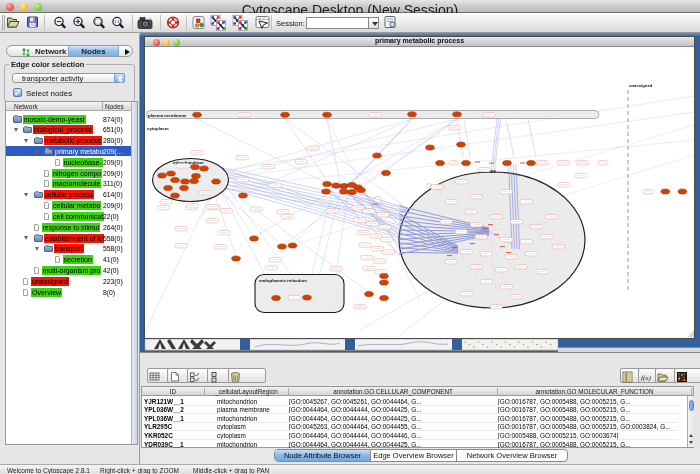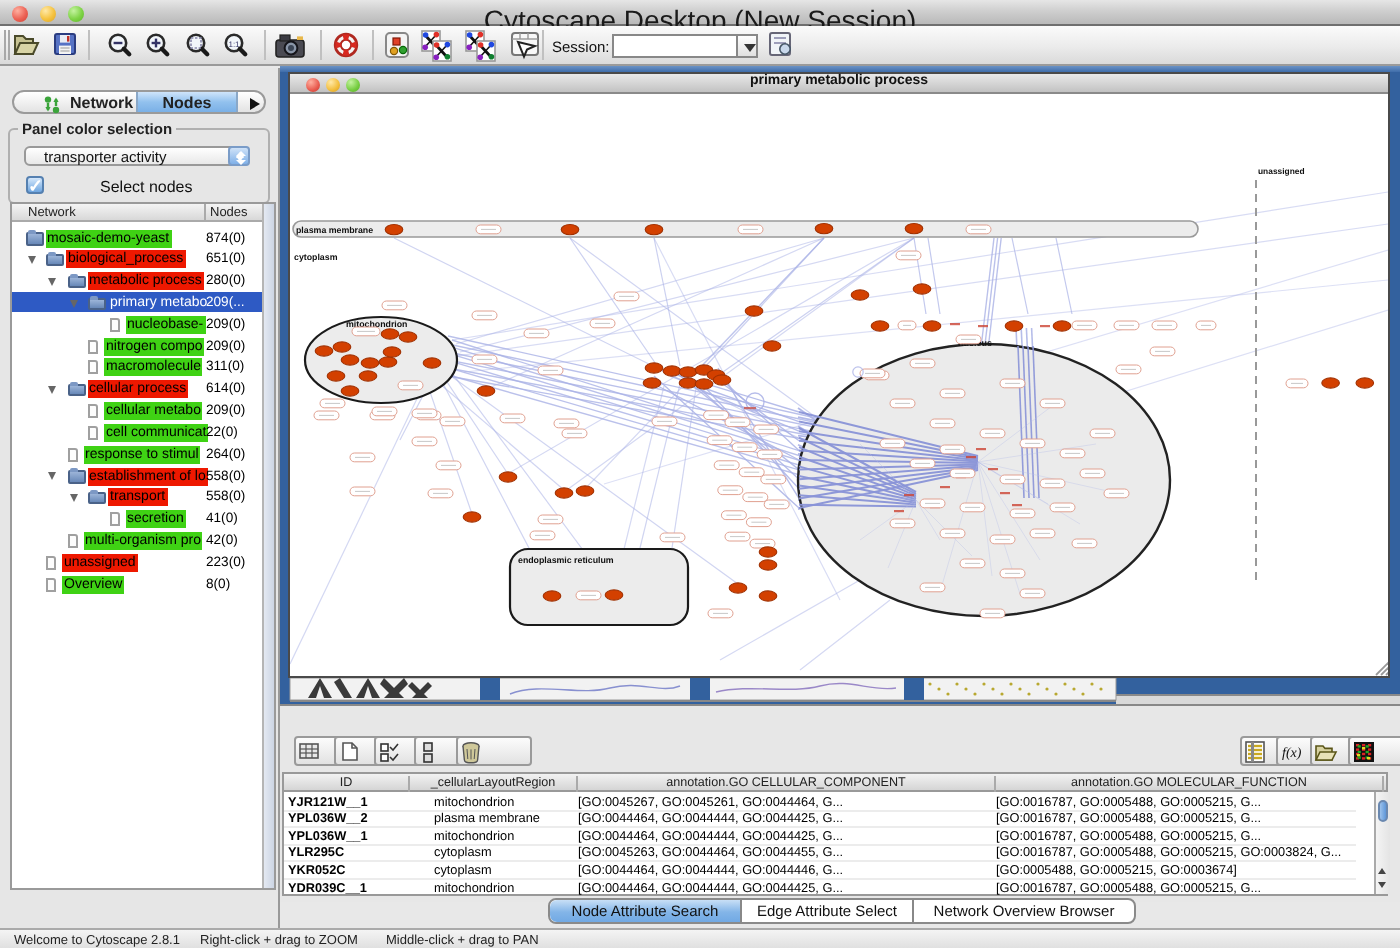--- a/index.html
+++ b/index.html
@@ -35,21 +35,21 @@
 #groupbox { left:4px; top:30px; width:131px; height:38px; border:1px solid #b0b0b0; border-radius:3px; }
 #gb-label { left:9px; top:26px; font-size:7.5px; font-weight:bold; color:#222; background:#e6e6e6; padding:0 2px;}
 #combo { left:12px; top:39px; width:113px; height:10px; background:linear-gradient(#ffffff,#e8e8e8);
   border:1px solid #999; border-radius:3px; font-size:7.5px; color:#111; text-align:left; padding-left:9px; }
 #combo-btn { right:-1px; top:-1px; width:11px; height:10px; border-radius:2px;
   background:linear-gradient(#cfe2f8,#7fb0e8); border:1px solid #7a9cc8; }
 #combo-btn:before { content:""; position:absolute; left:2.5px; top:1.5px; border-left:2.5px solid transparent; border-right:2.5px solid transparent; border-bottom:3px solid #fff; }
 #combo-btn:after { content:""; position:absolute; left:2.5px; bottom:1.5px; border-left:2.5px solid transparent; border-right:2.5px solid transparent; border-top:3px solid #fff; }
 #checkbox { left:13px; top:54px; width:9px; height:9px; background:linear-gradient(#d4e7fb,#6ea6e0);
   border:1px solid #5580b0; border-radius:2px; color:#fff; font-size:9px; line-height:8px; text-align:center; font-weight:bold;}
-#cb-label { left:26px; top:55px; font-size:8px; color:#111;margin-left:24px; }
+#cb-label { left:26px; top:55px; font-size:8px; color:#111; }
 
 #tree { left:5px; top:67px; width:133px; height:344px; background:#fff; border:1px solid #9a9a9a; }
 #tree-head { left:0; top:0; width:125px; height:9px; background:linear-gradient(#f4f4f4,#d8d8d8);
   border-bottom:1px solid #aaa; font-size:6.5px; color:#222; }
 #tree-scroll { right:0; top:0; width:6px; height:342px; background:linear-gradient(90deg,#e4e9f2,#ccd5e4); border-left:1px solid #b5b5b5;}
 .trow { left:0; width:126px; height:10.8px; font-size:7px; color:#000; white-space:nowrap; position:absolute; }
 .tname { position:absolute; top:0.5px; height:9px; padding:1px 1px 0 1px; max-width:none; overflow:hidden; white-space:nowrap; }
 .tcount { position:absolute; left:97px; top:1.5px; font-size:6.8px; }
 .g { background:#3fd214; }
 .r { background:#ee1800; }
@@ -213,21 +213,21 @@
         <circle cx="3" cy="1.8" r="1.6" fill="#3aa43a"></circle>
           <circle cx="7" cy="7" r="1.6" fill="#3aa43a"></circle>
         <path d="M3 3.5 L3 7 M7 1.5 L7 5" stroke="#3aa43a" stroke-width="1.2" fill="none"></path>
         <path d="M1.7 5.5 L3 7.8 L4.3 5.5 Z M5.7 3 L7 0.8 L8.3 3 Z" fill="#3aa43a"></path>
       </svg>
       <span class="abs" style="left:28px;top:1px;">Network</span>
       <div id="tab-mosaic" class="abs">Nodes</div>
       <div class="abs" style="left:118px;top:2.5px;width:0;height:0;border-top:3.5px solid transparent;border-bottom:3.5px solid transparent;border-left:5.5px solid #111;"></div>
     </div>
     <div id="groupbox" class="abs"></div>
-    <div id="gb-label" class="abs">Panel color selection</div>
+    <div id="gb-label" class="abs">Edge color selection</div>
     <div id="combo" class="abs">transporter activity<div id="combo-btn" class="abs">
           <svg width="9" height="8" viewBox="0 0 9 8" style="position:absolute;left:0.5px;top:0.5px;">
             <path d="M4.5 0.5 L7 3 L2 3 Z" fill="#fff"></path>
             <path d="M4.5 7.5 L7 5 L2 5 Z" fill="#fff"></path>
           </svg>
         </div></div>
     <div id="checkbox" class="abs">✓</div>
     <div id="cb-label" class="abs">Select nodes</div>
     <div id="tree" class="abs">
       <div id="tree-head" class="abs">
@@ -909,22 +909,22 @@
       </div>
       <div id="dp-vscroll" class="abs">
         <div id="dp-thumb"></div>
         <div class="sarr" style="bottom:10px;border-bottom:3.5px solid #444;"></div>
         <div class="sarr" style="bottom:3px;border-top:3.5px solid #444;"></div>
       </div>
     </div>
   </div>
 
   <div id="btabs">
-    <div id="btab1" class="btab">Node Attribute Search</div>
-    <div id="btab2" class="btab">Edge Attribute Select</div>
+    <div id="btab1" class="btab">Node Attribute Browser</div>
+    <div id="btab2" class="btab">Edge Overview Browser</div>
     <div id="btab3" class="btab">Network Overview Browser</div>
   </div>
 
   <div id="statusbar">
     <span class="abs" style="left:7px;top:2px;">Welcome to Cytoscape 2.8.1</span>
     <span class="abs" style="left:100px;top:2px;">Right-click + drag to ZOOM</span>
     <span class="abs" style="left:193px;top:2px;">Middle-click + drag to PAN</span>
   </div>
 </div>
 

